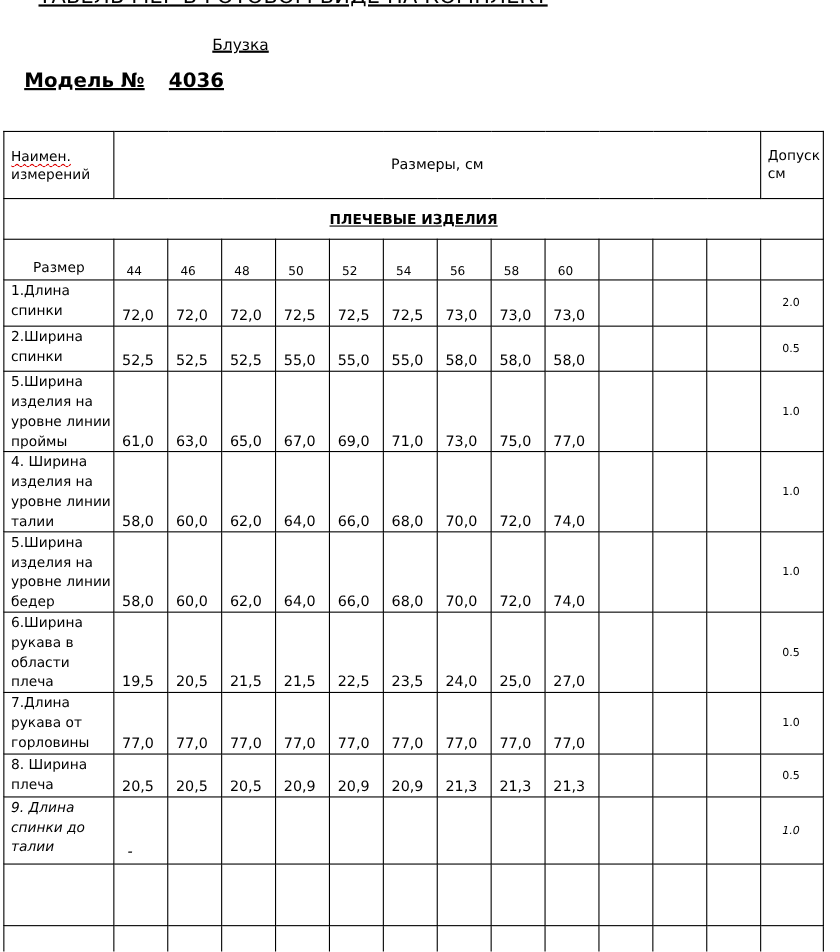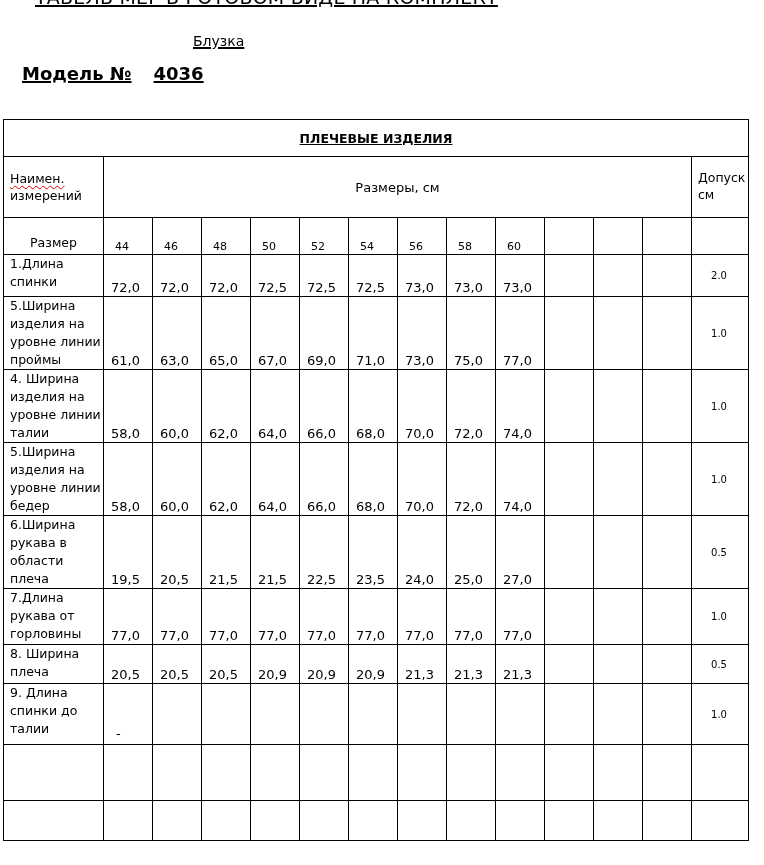--- a/index.html
+++ b/index.html
@@ -56,33 +56,33 @@
       <col class="c-size">
       <col class="c-size">
       <col class="c-size">
     <col class="c-size">
       <col class="c-size">
       <col class="c-size">
       <col class="c-size">
     <col class="c-tol">
   </colgroup>
   <tbody id="tbody">
-    <tr style="height:37px">
-      <td colspan="14" class="section"><span>ПЛЕЧЕВЫЕ ИЗДЕЛИЯ</span></td>
-    </tr>
     <tr style="height:61px">
       <td class="hdr-name">
         <span class="spell">Наимен.</span><br>
         <span>измерений</span>
       </td>
       <td colspan="12" class="hdr-sizes">Размеры, см</td>
       <td class="hdr-tol">
         <span>Допуск</span><br>
         <span>см</span>
       </td>
+    </tr>
+    <tr style="height:37px">
+      <td colspan="14" class="section"><span>ПЛЕЧЕВЫЕ ИЗДЕЛИЯ</span></td>
     </tr>
     <tr style="height:37px" id="size-row">
       <td class="size-label">Размер</td>
     <td class="size-num">44</td>
         <td class="size-num">46</td>
         <td class="size-num">48</td>
         <td class="size-num">50</td>
         <td class="size-num">52</td>
         <td class="size-num">54</td>
         <td class="size-num">56</td>
@@ -102,20 +102,36 @@
         <td class="meas-val">72,5</td>
         <td class="meas-val">72,5</td>
         <td class="meas-val">73,0</td>
         <td class="meas-val">73,0</td>
         <td class="meas-val">73,0</td>
         <td class="meas-val"></td>
         <td class="meas-val"></td>
         <td class="meas-val"></td>
         <td class="meas-tol">2.0</td>
       </tr>
+      <tr style="height: 41px;">
+        <td class="meas-name"><span>2.Ширина</span><br><span>спинки</span></td>
+        <td class="meas-val">52,5</td>
+        <td class="meas-val">52,5</td>
+        <td class="meas-val">52,5</td>
+        <td class="meas-val">55,0</td>
+        <td class="meas-val">55,0</td>
+        <td class="meas-val">55,0</td>
+        <td class="meas-val">58,0</td>
+        <td class="meas-val">58,0</td>
+        <td class="meas-val">58,0</td>
+        <td class="meas-val"></td>
+        <td class="meas-val"></td>
+        <td class="meas-val"></td>
+        <td class="meas-tol">0.5</td>
+      </tr>
       <tr style="height: 72px;">
         <td class="meas-name"><span>5.Ширина</span><br><span>изделия на</span><br><span>уровне линии</span><br><span>проймы</span></td>
         <td class="meas-val">61,0</td>
         <td class="meas-val">63,0</td>
         <td class="meas-val">65,0</td>
         <td class="meas-val">67,0</td>
         <td class="meas-val">69,0</td>
         <td class="meas-val">71,0</td>
         <td class="meas-val">73,0</td>
         <td class="meas-val">75,0</td>
@@ -198,21 +214,21 @@
         <td class="meas-val">20,9</td>
         <td class="meas-val">20,9</td>
         <td class="meas-val">21,3</td>
         <td class="meas-val">21,3</td>
         <td class="meas-val">21,3</td>
         <td class="meas-val"></td>
         <td class="meas-val"></td>
         <td class="meas-val"></td>
         <td class="meas-tol">0.5</td>
       </tr>
-      <tr style="height: 61px;">
+      <tr style="height: 61px; font-style: italic;">
         <td class="meas-name"><span>9. Длина</span><br><span>спинки до</span><br><span>талии</span></td>
         <td class="meas-val dash">-</td>
         <td class="meas-val"></td>
         <td class="meas-val"></td>
         <td class="meas-val"></td>
         <td class="meas-val"></td>
         <td class="meas-val"></td>
         <td class="meas-val"></td>
         <td class="meas-val"></td>
         <td class="meas-val"></td>

